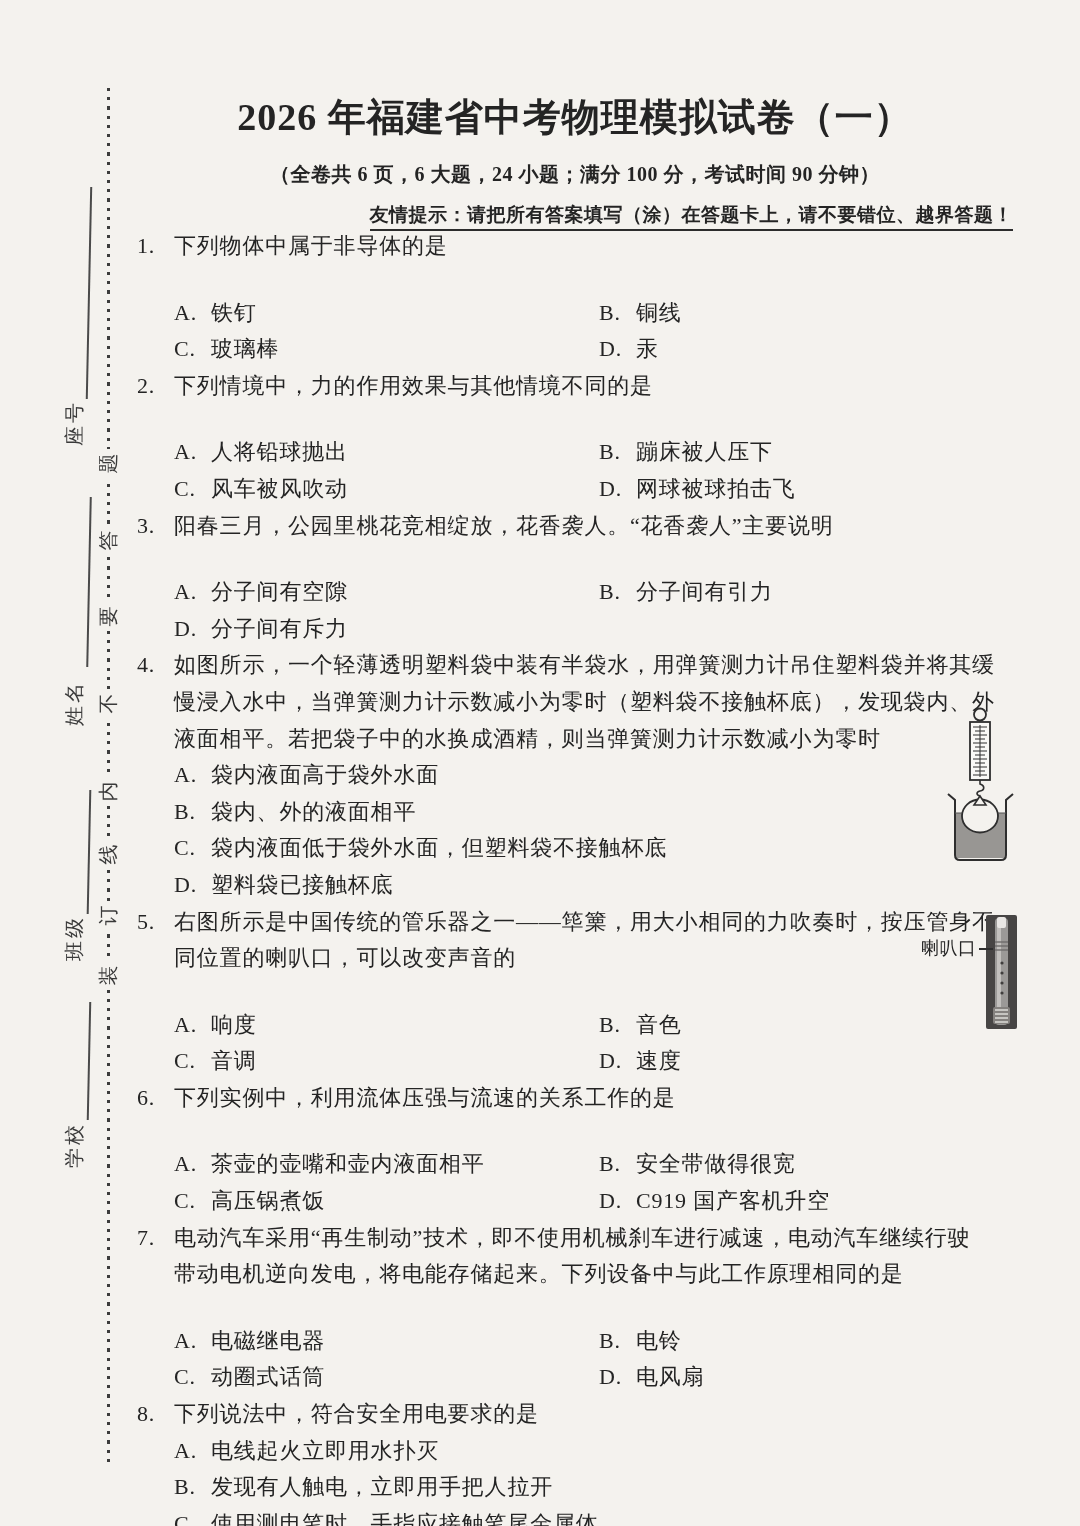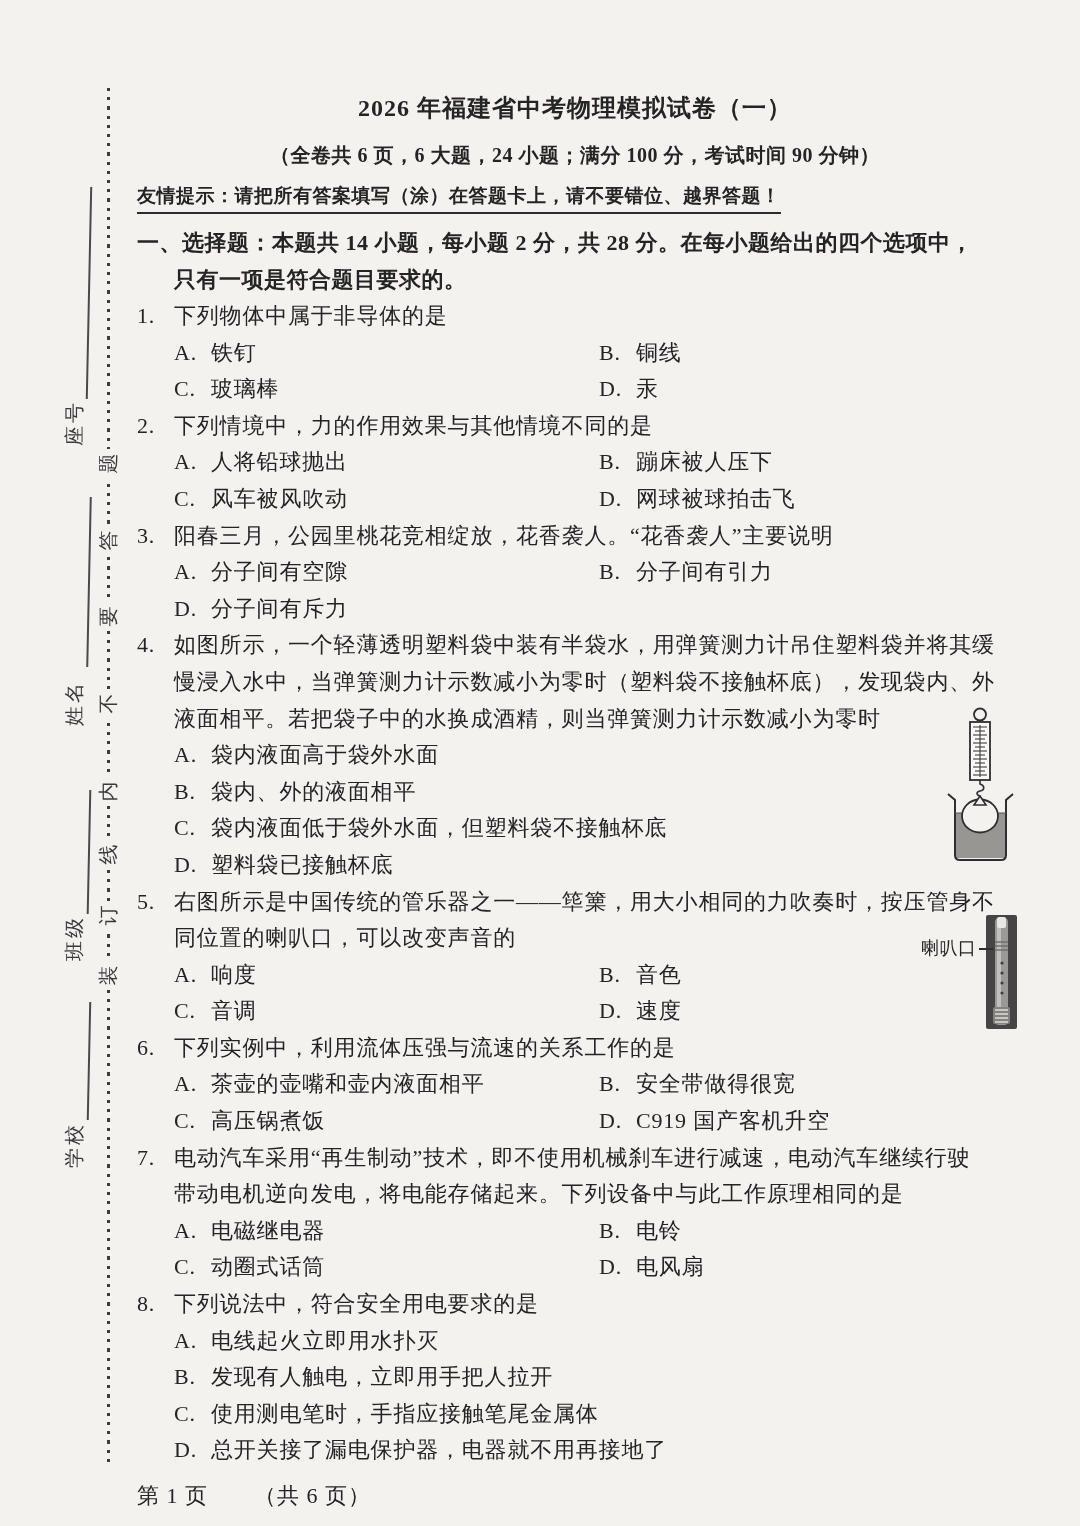--- a/index.html
+++ b/index.html
@@ -3,33 +3,33 @@
 <meta charset="utf-8">
 <style>
   html,body { margin:0; padding:0; background:#cfcdc9; }
   .page {
     position:relative; width:1080px; height:1526px; margin:0 auto;
     background:#f4f2ee; overflow:hidden;
     font-family:"Liberation Serif","DejaVu Serif",serif; color:#242424;
   }
   
   .content { position:absolute; left:137px; top:0; width:876px; }
-  .title { font-size:24px; font-weight:bold; text-align:center; margin:92px 0 0; letter-spacing:1px; }
+  .title { font-size:38px; font-weight:bold; text-align:center; margin:92px 0 0; letter-spacing:1px; }
   .subtitle { font-size:20px; font-weight:bold; text-align:center; margin-top:18px; letter-spacing:.5px; }
-  .notice-wrap { text-align:left; margin-top:14px;font-family:Liberation Mono, monospace; }
+  .notice-wrap { text-align:right; margin-top:14px; }
   .notice { font-size:19px; font-weight:bold; letter-spacing:.5px;
             border-bottom:2px solid #2c2c2c; padding-bottom:4px; }
   .section { font-size:22px; font-weight:bold; margin-top:15px; line-height:37px;
              padding-left:37px; text-indent:-37px; white-space:pre-line; letter-spacing:.5px; }
   .q { display:flex; font-size:22px; line-height:36.6px; letter-spacing:.8px; }
   .qnum { flex:0 0 37px; width:37px; }
   .qbody { flex:1; }
   .stem { white-space:pre-line; }
   .opts { display:grid; }
-  .opts.two { grid-template-columns:425px 1fr; }
+  .opts.two { grid-template-columns:425px 1fr;margin-top:30px; }
   .opts.one { grid-template-columns:1fr; }
   .olabel { display:inline-block; min-width:37px; }
   .footer { text-align:left; font-size:22px; margin-top:12px; letter-spacing:1px; }
   
   .seal-line { position:absolute; left:107px; top:88px; height:1376px; width:3px;
     background-image:repeating-linear-gradient(to bottom,#3c3c3c 0 3.2px,transparent 3.2px 9.2px); }
   .seal-char { position:absolute; left:94px; width:29px; text-align:center; font-size:20px;
     color:#3a3a3a; background:#f4f2ee; padding:6px 0; transform:rotate(-90deg); }
   .vfield-label { position:absolute; width:64px; height:26px; line-height:26px; font-size:20px;
     color:#3a3a3a; letter-spacing:3px; text-align:center; transform:rotate(-90deg); }
@@ -65,22 +65,20 @@
       <span class="vfield-label" style="left: 42px; top: 1132px;">学校</span>
       <div class="vfield-line" style="top: 1002px; height: 118px;"></div>
     </div>
 
   <div class="content">
     <h1 class="title">2026 年福建省中考物理模拟试卷（一）</h1>
     <div class="subtitle">（全卷共 6 页，6 大题，24 小题；满分 100 分，考试时间 90 分钟）</div>
     <div class="notice-wrap">
       <span class="notice">友情提示：请把所有答案填写（涂）在答题卡上，请不要错位、越界答题！</span>
     </div>
-    <div class="section">一、选择题：本题共 14 小题，每小题 2 分，共 28 分。在每小题给出的四个选项中，
-只有一项是符合题目要求的。</div>
     <div id="questions">
   <div class="q">
     <div class="qnum">1.</div>
     <div class="qbody">
       <div class="stem">下列物体中属于非导体的是</div>
       <div class="opts two">
   <div class="opt">
     <span class="olabel">A.</span><span class="otext">铁钉</span>
   </div>
 

